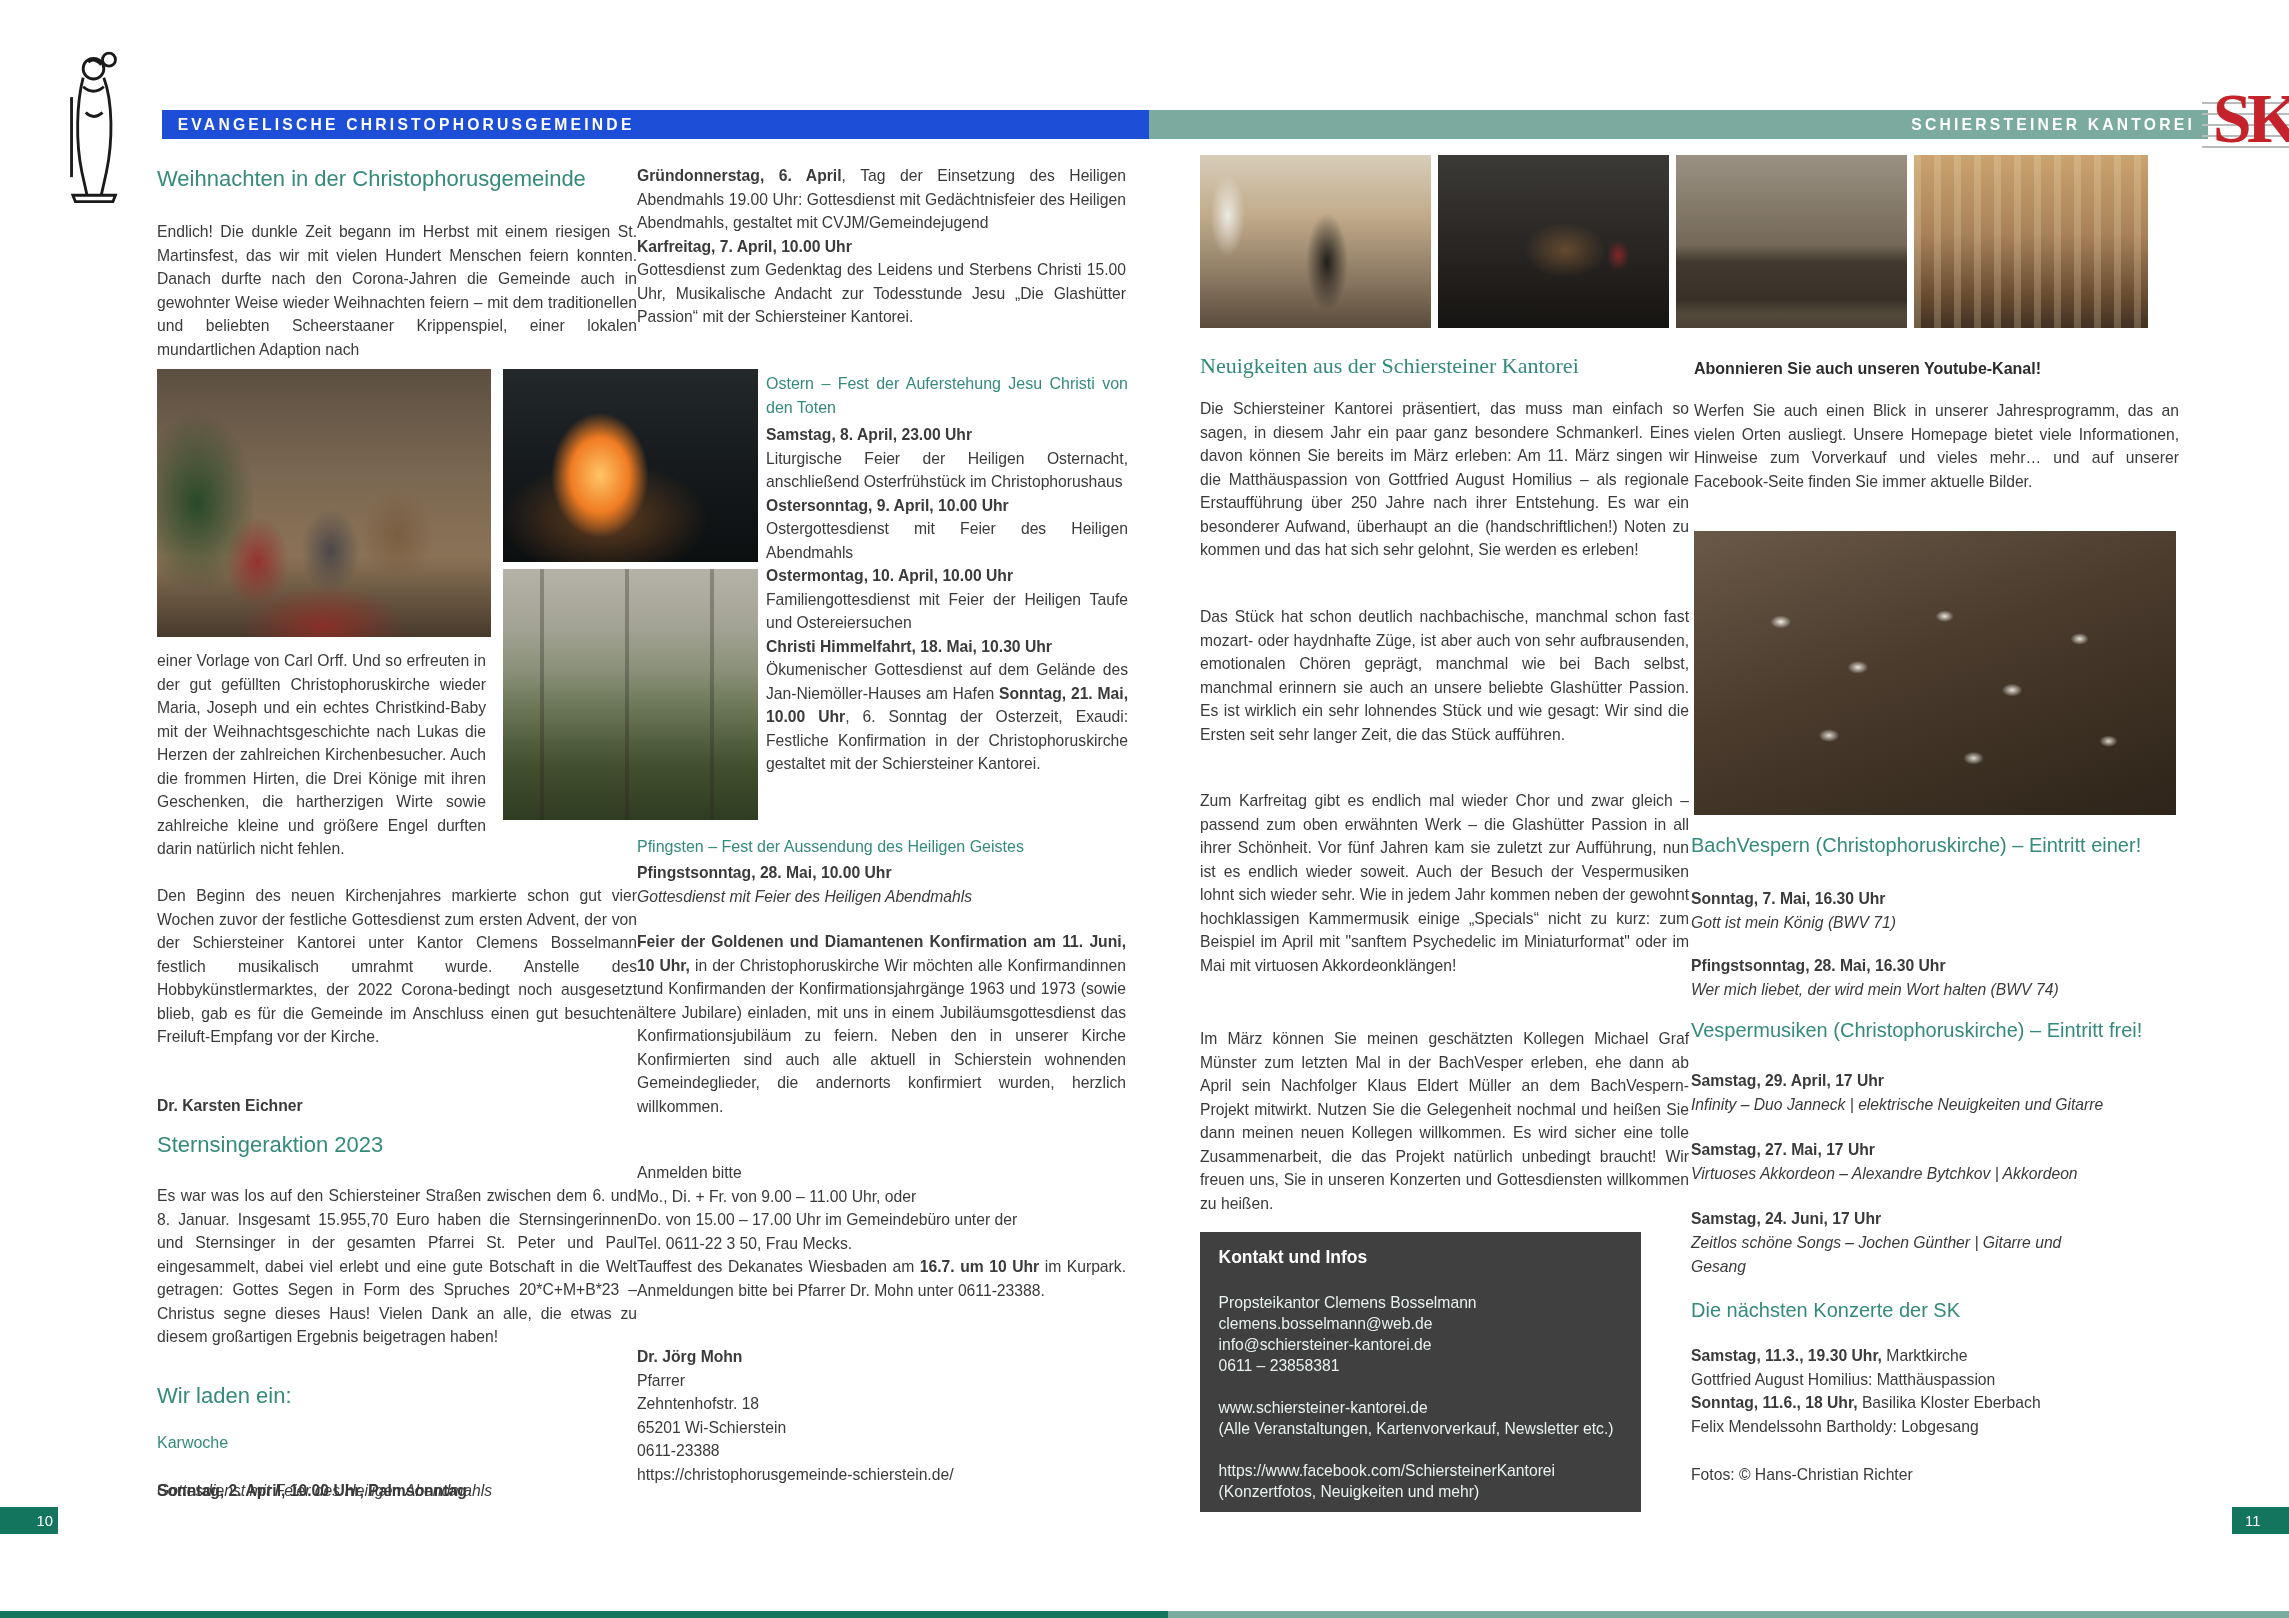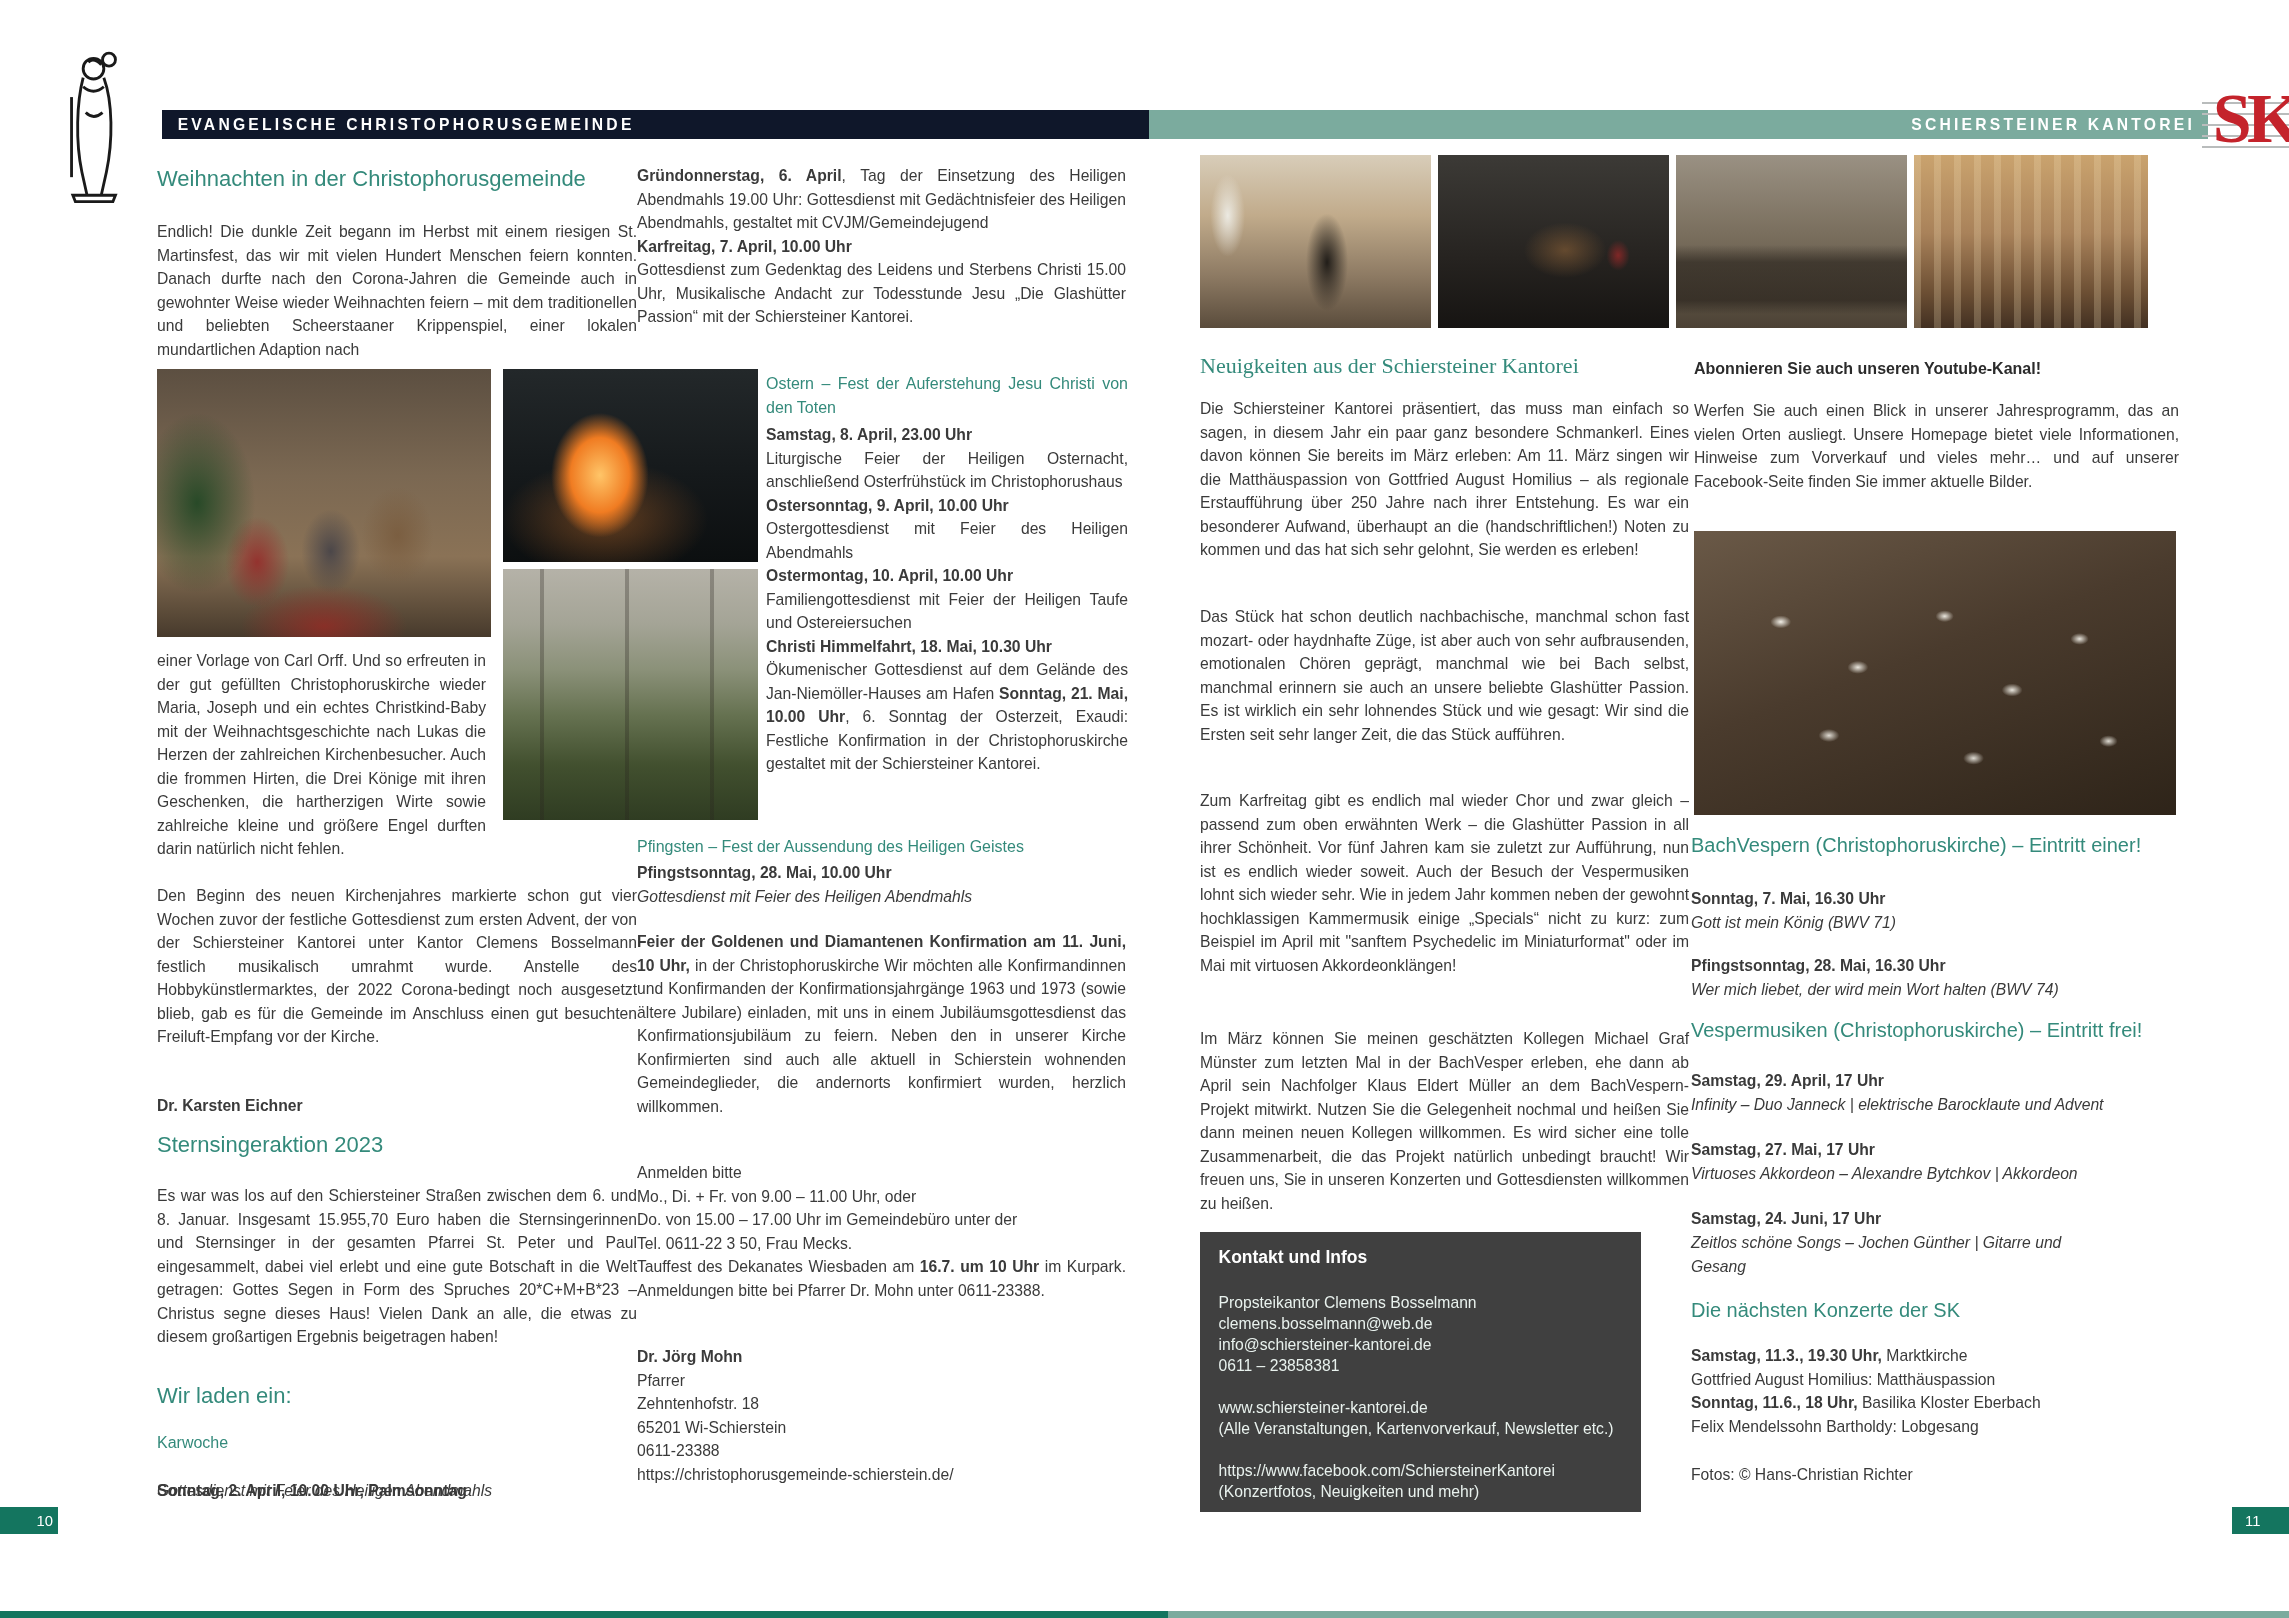--- a/index.html
+++ b/index.html
@@ -2,21 +2,21 @@
 <html style="font-size:14.8px"><head>
 <meta charset="utf-8">
 <style>
   html,body{margin:0;padding:0;background:#ffffff;}
   .spread{position:relative;width:2290px;height:1619px;background:#fff;overflow:hidden;
           font-family:"Liberation Sans","DejaVu Sans",sans-serif;color:#3a3a3a;}
   .abs{position:absolute;}
 
   
   .bar{position:absolute;top:110px;height:29px;display:flex;align-items:center;}
-  .bar-left{left:162px;width:987px;background:#0f172a;}
+  .bar-left{left:162px;width:987px;background:#1d4ed8;}
   .bar-right{left:1149px;width:1059px;background:#7bab9e;justify-content:flex-end;}
   .bar span{color:#fff;font-weight:bold;font-size:15.7px;letter-spacing:3.2px;white-space:nowrap;}
   .bar-left span{margin-left:15.7px;}
   .bar-right span{margin-right:13px;}
 
   
   .sk-box{position:absolute;left:2209px;top:89px;width:79px;height:70px;}
   .staff{position:absolute;left:-7.4px;right:-1.8px;top:13px;height:48px;
          background:repeating-linear-gradient(180deg,#b9bcbc 0 1.8px,rgba(0,0,0,0) 1.8px 11px);}
   .sk-text{position:absolute;left:3.7px;top:-9.2px;font-family:"Liberation Serif","DejaVu Serif",serif;
@@ -221,21 +221,21 @@
   <div class="abs photo ph-chor" style="left:1694px;top:531px;width:482px;height:284px;"></div>
 
   <div class="abs h-teal-sm" style="left:1691px;top:833px;width:487px;">BachVespern (Christophoruskirche) – Eintritt einer!</div>
   <div class="abs ev-t" style="left:1691px;top:887px;width:487px;">Sonntag, 7. Mai, 16.30 Uhr</div>
   <div class="abs ev-d" style="left:1691px;top:911px;width:487px;">Gott ist mein König (BWV 71)</div>
   <div class="abs ev-t" style="left:1691px;top:954px;width:487px;">Pfingstsonntag, 28. Mai, 16.30 Uhr</div>
   <div class="abs ev-d" style="left:1691px;top:978px;width:487px;">Wer mich liebet, der wird mein Wort halten (BWV 74)</div>
 
   <div class="abs h-teal-sm" style="left:1691px;top:1018px;width:487px;">Vespermusiken (Christophoruskirche) – Eintritt frei!</div>
   <div class="abs ev-t" style="left:1691px;top:1069px;width:487px;">Samstag, 29. April, 17 Uhr</div>
-  <div class="abs ev-d" style="left:1691px;top:1093px;width:487px;">Infinity – Duo Janneck | elektrische Barocklaute und Advent</div>
+  <div class="abs ev-d" style="left:1691px;top:1093px;width:487px;">Infinity – Duo Janneck | elektrische Neuigkeiten und Gitarre</div>
   <div class="abs ev-t" style="left:1691px;top:1138px;width:487px;">Samstag, 27. Mai, 17 Uhr</div>
   <div class="abs ev-d" style="left:1691px;top:1162px;width:487px;">Virtuoses Akkordeon – Alexandre Bytchkov | Akkordeon</div>
   <div class="abs ev-t" style="left:1691px;top:1207px;width:487px;">Samstag, 24. Juni, 17 Uhr</div>
   <div class="abs ev-d" style="left:1691px;top:1231px;width:415px;">Zeitlos schöne Songs – Jochen Günther | Gitarre und Gesang</div>
 
   <div class="abs h-teal-sm" style="left:1691px;top:1298px;width:487px;">Die nächsten Konzerte der SK</div>
   <div class="abs body-left" style="left:1691px;top:1344px;width:487px;">
     <span class="line"><b class="lead">Samstag, 11.3., 19.30 Uhr,</b><span> Marktkirche</span></span>
     <span class="line">Gottfried August Homilius: Matthäuspassion</span>
     <span class="line"><b class="lead">Sonntag, 11.6., 18 Uhr,</b><span> Basilika Kloster Eberbach</span></span>

